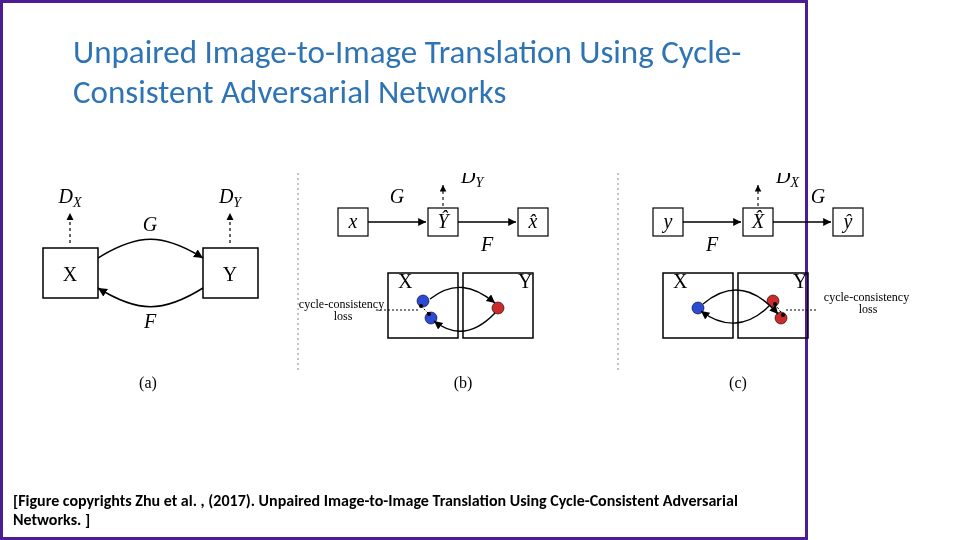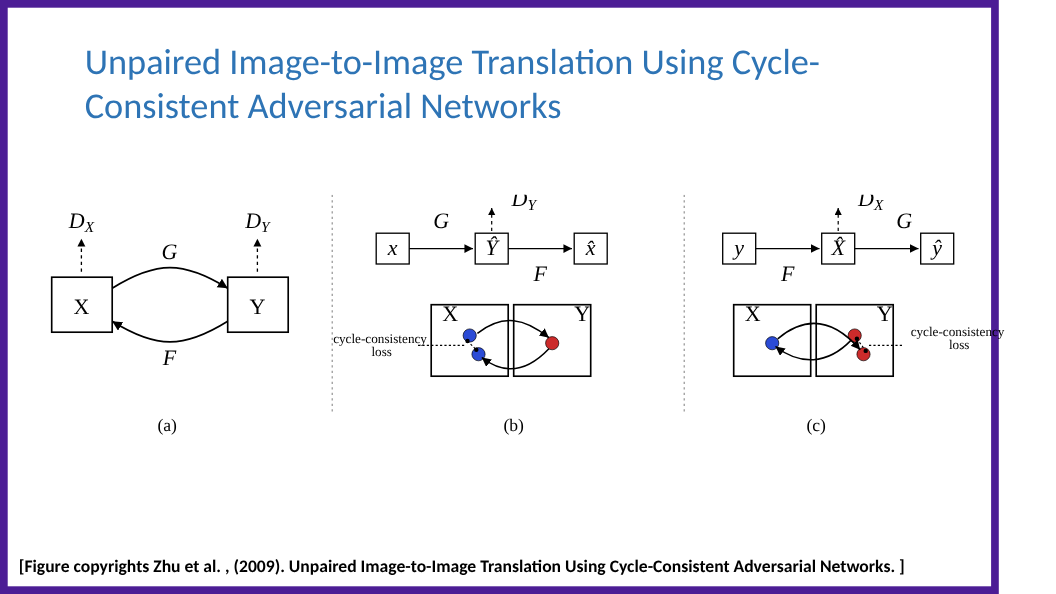--- a/index.html
+++ b/index.html
@@ -7,24 +7,24 @@
     padding: 0;
     width: 960px;
     height: 540px;
     background: #fff;
     font-family: "Segoe UI", "Calibri Light", Calibri, sans-serif;
     color: #000;
     overflow: hidden;
   }
   .slide {
     position: relative;
-    width: 908px;
+    width: 808px;
     height: 540px;
     box-sizing: border-box;
-    border: 7px solid #4c1d95;
+    border: 3px solid #4c1d95;
   }
   .title {
     position: absolute;
     left: 70px;
     top: 30px;
     right: 60px;
     font-size: 33px;
     line-height: 1.2;
     font-weight: 300;
     color: #2e74b5;
@@ -184,15 +184,15 @@
       <line x1="768" y1="137" x2="800" y2="137" stroke="#000" stroke-width="1" stroke-dasharray="2 2"></line>
       <text x="850" y="128" text-anchor="middle" class="cc-label">
         <tspan x="850">cycle-consistency</tspan>
         <tspan x="850" dy="12">loss</tspan>
       </text>
 
       <text x="720" y="215" text-anchor="middle" class="panel-letter">(c)</text>
     </g>
   </svg>
 
-  <div class="caption">[Figure copyrights Zhu et al. , (2009).  Unpaired Image-to-Image Translation Using Cycle-Consistent Adversarial Networks. ]</div>
+  <div class="caption">[Figure copyrights Zhu et al. , (2017).  Unpaired Image-to-Image Translation Using Cycle-Consistent Adversarial Networks. ]</div>
 
 </div>
 
 </body></html>

